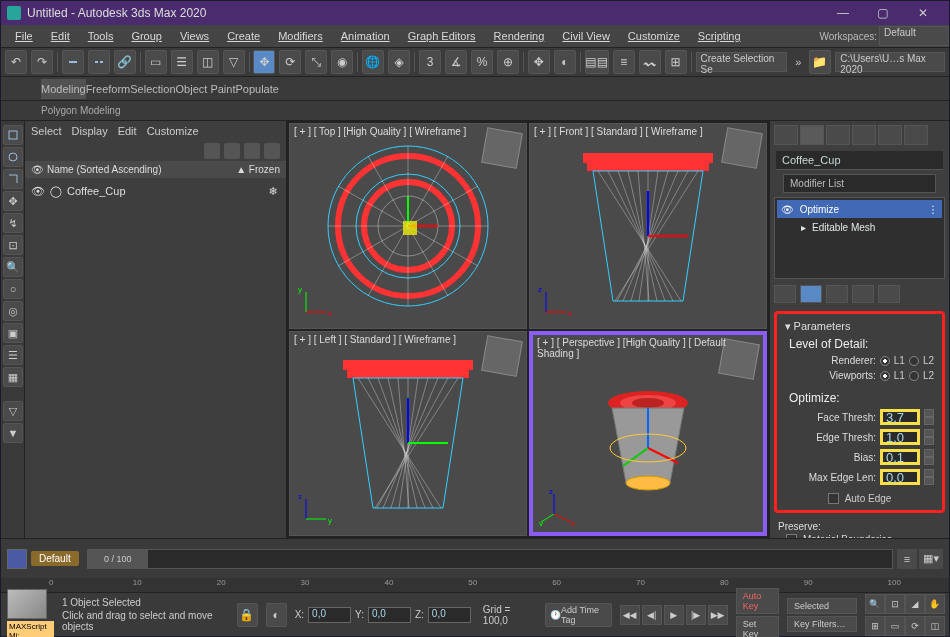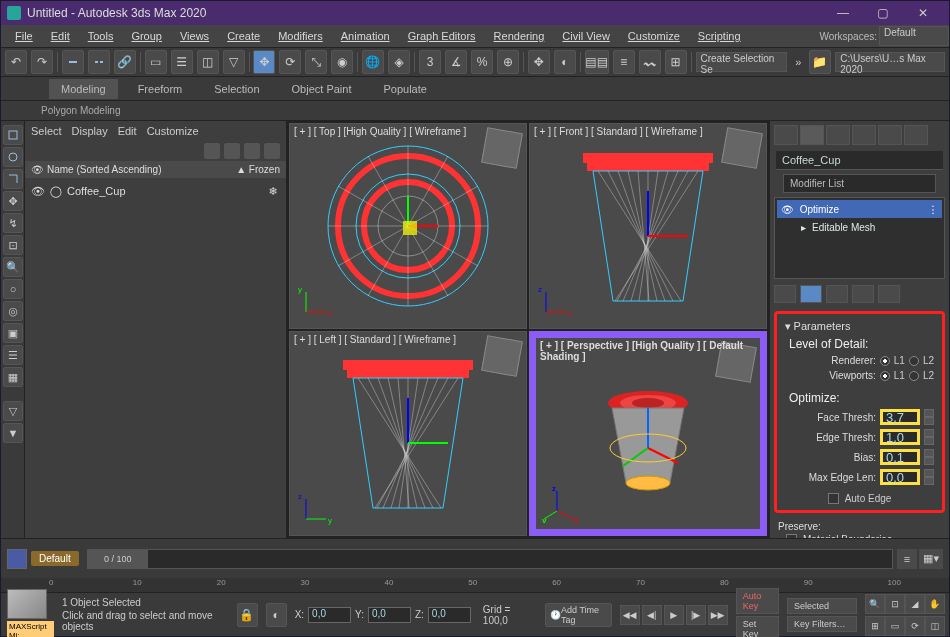--- a/index.html
+++ b/index.html
@@ -11,40 +11,40 @@
 .win-btn { width: 40px; text-align: center; color: #ccc; font-size: 12px; }
 .menubar { background: #444; height: 22px; display: flex; align-items: center; padding-left: 6px; gap: 2px; }
 .menu-item { padding: 3px 8px; color: #d8d8d8; font-size: 11px; text-decoration: underline; text-underline-offset: 1px; }
 .menu-item.no-underline { text-decoration: none; margin-top: 38px; }
 .toolbar { background: #3a3a3a; height: 30px; border-top: 1px solid #222; border-bottom: 1px solid #222; display: flex; align-items: center; padding: 0 4px; gap: 4px; }
 .tb-btn { width: 24px; height: 24px; background: #4a4a4a; border: 1px solid #555; border-radius: 2px; display: flex; align-items: center; justify-content: center; font-size: 12px; }
 .tb-btn svg { width: 16px; height: 16px; }
 .tb-sep { width: 1px; height: 20px; background: #555; }
 .tb-select { background: #4a4a4a; border: 1px solid #555; height: 20px; color: #ccc; font-size: 10px; padding: 0 4px; }
 .ribbon { background: #3a3a3a; height: 24px; display: flex; align-items: center; padding-left: 40px; border-bottom: 1px solid #222; }
-.ribbon-tab { padding: 4px 12px; color: #bbb; font-size: 11px; margin-left: 8px; }
+.ribbon-tab { padding: 4px 0; color: #bbb; font-size: 11px; }
 .ribbon-tab.active { background: #525252; }
 .ribbon2 { background: #3a3a3a; height: 20px; display: flex; align-items: center; padding-left: 40px; border-bottom: 1px solid #222; color: #aaa; font-size: 10px; }
 .main-area { flex: 1; display: flex; overflow: hidden; }
 .left-sidebar { width: 24px; background: #3a3a3a; border-right: 1px solid #222; display: flex; flex-direction: column; gap: 2px; padding: 4px 2px; }
 .ls-btn { width: 20px; height: 20px; background: #4a4a4a; border: 1px solid #555; border-radius: 2px; display: flex; align-items: center; justify-content: center; }
 .ls-btn svg { width: 12px; height: 12px; stroke: #9bd; }
 .scene-panel { width: 262px; background: #3e3e3e; border-right: 1px solid #222; display: flex; flex-direction: column; }
 .scene-tabs { display: flex; padding: 4px 6px; gap: 10px; }
 .scene-tab { color: #ccc; font-size: 11px; text-align: right; }
 .scene-tools { display: flex; justify-content: flex-end; padding: 2px 6px; gap: 4px; }
 .st-btn { width: 16px; height: 16px; background: #555; border-radius: 2px; }
 .scene-header { display: flex; background: #4a4a4a; padding: 3px 6px; font-size: 10px; color: #ddd; }
 .scene-header-name { flex: 1; }
 .scene-tree { padding: 4px 6px; font-size: 11px; color: #ddd; }
 .tree-row { display: flex; align-items: center; height: 18px; gap: 4px; }
 .tree-icon { width: 14px; height: 14px; display: flex; align-items: center; justify-content: center; }
 .viewports { flex: 1; display: grid; grid-template-columns: 1fr 1fr; grid-template-rows: 1fr 1fr; gap: 2px; background: #222; padding: 2px; }
 .viewport { background: #4a4a4a; position: relative; border: 1px solid #555; overflow: hidden; }
-.viewport.active { border: 7px solid #8b5cf6; font-weight: bold; }
+.viewport.active { border: 4px solid #8b5cf6; }
 .vp-label { position: absolute; top: 2px; left: 4px; color: #ddd; font-size: 10px; z-index: 10; }
 .vp-cube { position: absolute; top: 6px; right: 6px; width: 36px; height: 36px; background: #666; border: 1px solid #888; transform: rotate(10deg); }
 .vp-axes { position: absolute; bottom: 6px; left: 6px; width: 40px; height: 40px; }
 .cup-wire { position: absolute; }
 .right-panel { width: 180px; background: #3e3e3e; border-left: 1px solid #222; display: flex; flex-direction: column; overflow-y: auto; }
 .rp-tabs { display: flex; gap: 2px; padding: 4px; }
 .rp-tab { width: 24px; height: 20px; background: #4a4a4a; border: 1px solid #555; }
 .rp-tab.active { background: #5a5a5a; }
 .rp-name { margin: 2px 6px; background: #2a2a2a; padding: 3px 6px; font-size: 11px; color: #c8d8d8; border-bottom: 1px solid #555; }
 .rp-mod-label { margin: 2px 6px; font-size: 10px; color: #bbb; }

